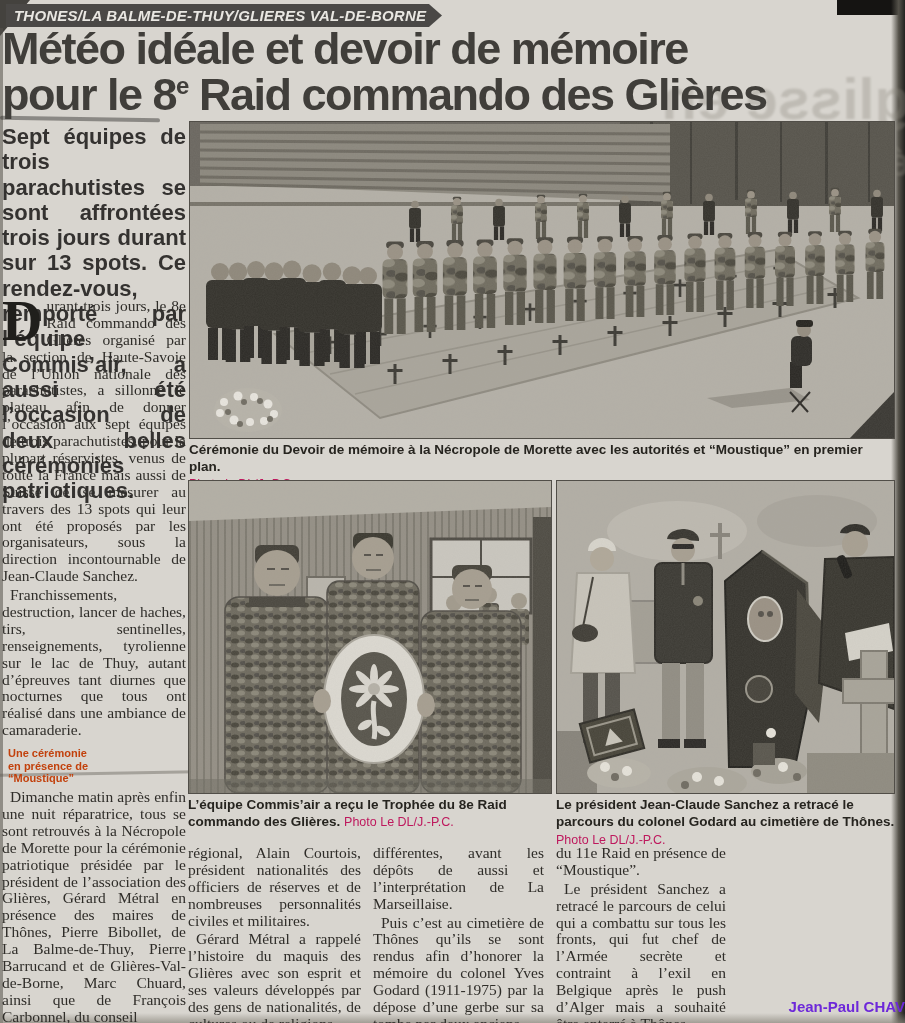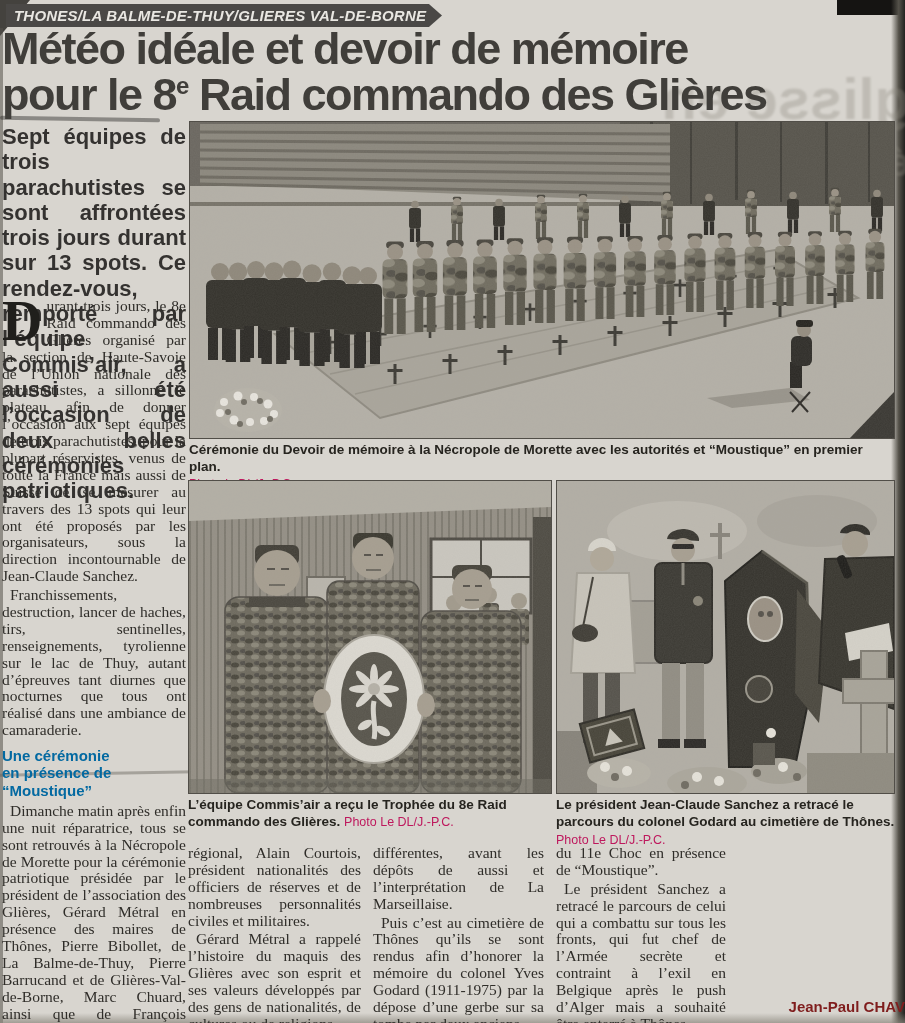--- a/index.html
+++ b/index.html
@@ -40,29 +40,29 @@
   .standfirst{position:absolute;left:2px;top:124px;width:184px;
               font-family:"Liberation Sans",sans-serif;font-weight:bold;font-size:22px;
               line-height:1.15;color:#343230;text-align:justify;}
   
   .bodycol{position:absolute;font-size:15.5px;line-height:1.09;text-align:justify;color:#2f2d29;}
   .bodycol p{margin:0 0 2px 0;text-indent:8px;}
   .bodycol p.first{text-indent:0;}
   .col1{left:2px;top:298px;width:184px;}
   .dropcap{float:left;font-size:56px;line-height:.78;font-weight:bold;color:#201f1c;
            padding:2px 4px 0 0;font-family:"Liberation Serif",serif;}
-  .subhead{font-family:"Liberation Sans",sans-serif;font-weight:bold;font-size:15px;
-           line-height:1.15;margin:8px 0 4px 0;white-space:pre-line;text-align:left;color:#0369a1;}
+  .subhead{font-family:"Liberation Sans",sans-serif;font-weight:bold;font-size:11px;
+           line-height:1.15;margin:8px 0 4px 6px;white-space:pre-line;text-align:left;color:#c2410c;}
   .col2{left:188px;top:845px;width:173px;}
   .col3{left:373px;top:845px;width:171px;}
   .col4{left:556px;top:845px;width:170px;}
   .col5{left:738px;top:850px;width:167px;height:166px;overflow:hidden;}
   .col5 .pre{white-space:pre;text-indent:0;}
   .byline{position:absolute;left:730px;top:998px;width:175px;text-align:right;
-          font-family:"Liberation Sans",sans-serif;font-weight:bold;font-size:15px;color:#7f1d1d;}
+          font-family:"Liberation Sans",sans-serif;font-weight:bold;font-size:15px;color:#6d28d9;}
   
   .photo{position:absolute;margin:0;border:1px solid #514e48;background:#b4b0a7;
          box-shadow:0 0 0 1px rgba(216,213,207,.6) inset;}
   .photo svg{display:block;}
   .photo1{left:189px;top:121px;width:704px;height:316px;}
   .photo2{left:188px;top:480px;width:362px;height:312px;}
   .photo3{left:556px;top:480px;width:337px;height:312px;}
   
   .caption{position:absolute;font-family:"Liberation Sans",sans-serif;font-size:13.5px;
            line-height:1.28;color:#26241f;}
@@ -457,18 +457,18 @@
 
   <div class="bodycol col2">
     <p class="first">régional, Alain Courtois, président nationalités des officiers de réserves et de nombreuses personnalités civiles et militaires.</p>
     <p>Gérard Métral a rappelé l’histoire du maquis des Glières avec son esprit et ses valeurs développés par des gens de nationalités, de cultures ou de religions</p>
   </div>
   <div class="bodycol col3">
     <p class="first">différentes, avant les dépôts de aussi et l’interprétation de La Marseillaise.</p>
     <p>Puis c’est au cimetière de Thônes qu’ils se sont rendus afin d’honorer la mémoire du colonel Yves Godard (1911-1975) par la dépose d’une gerbe sur sa tombe par deux anciens</p>
   </div>
   <div class="bodycol col4">
-    <p class="first">du 11e Choc en présence de “Moustique”.</p>
+    <p class="first">du 11e Raid en présence de “Moustique”.</p>
     <p>Le président Sanchez a retracé le parcours de celui qui a combattu sur tous les fronts, qui fut chef de l’Armée secrète et contraint à l’exil en Belgique après le push d’Alger mais a souhaité être enterré à Thônes.</p>
   </div>
   <div class="byline">Jean-Paul CHAV</div>
 
 </div>
 
 </body></html>

